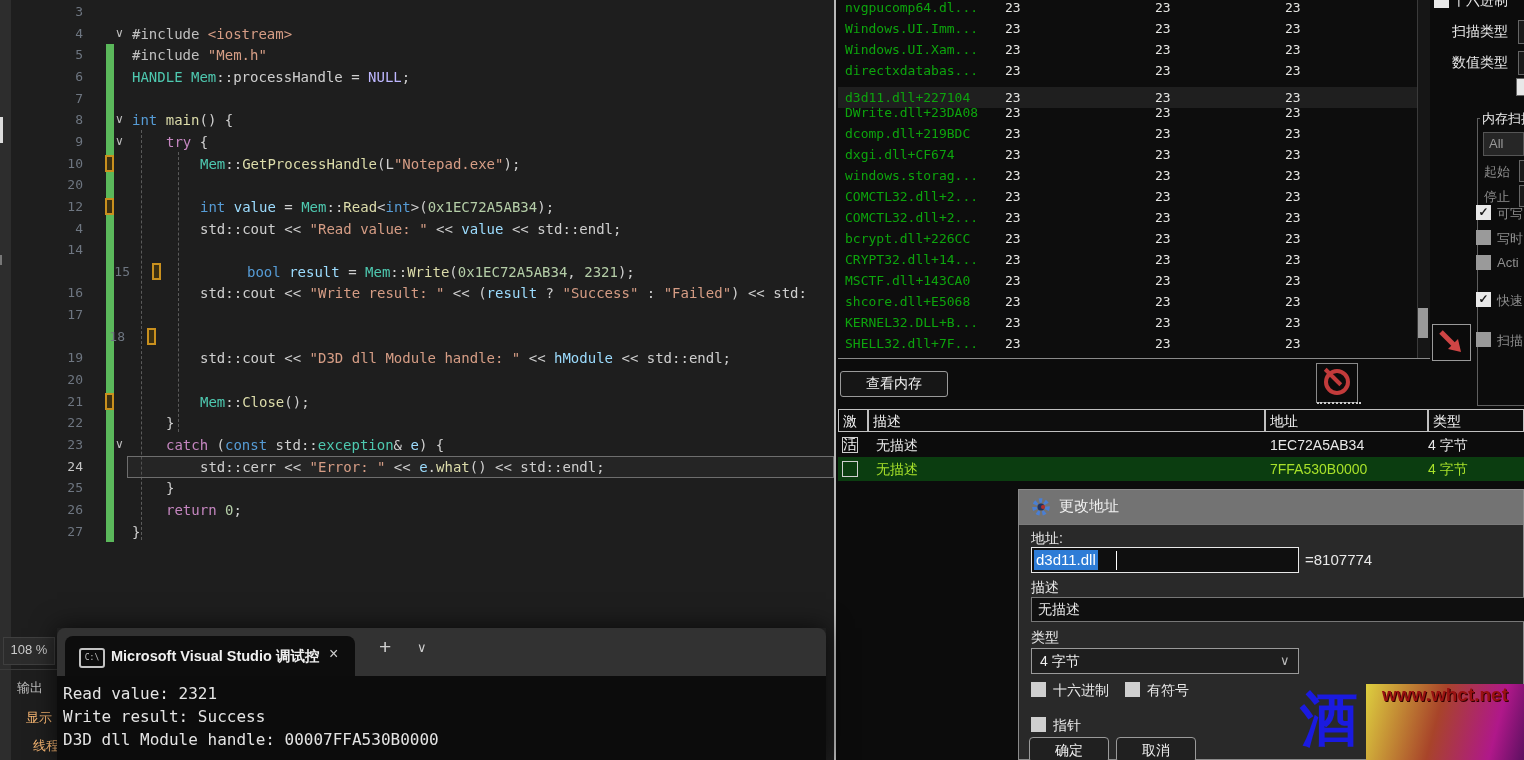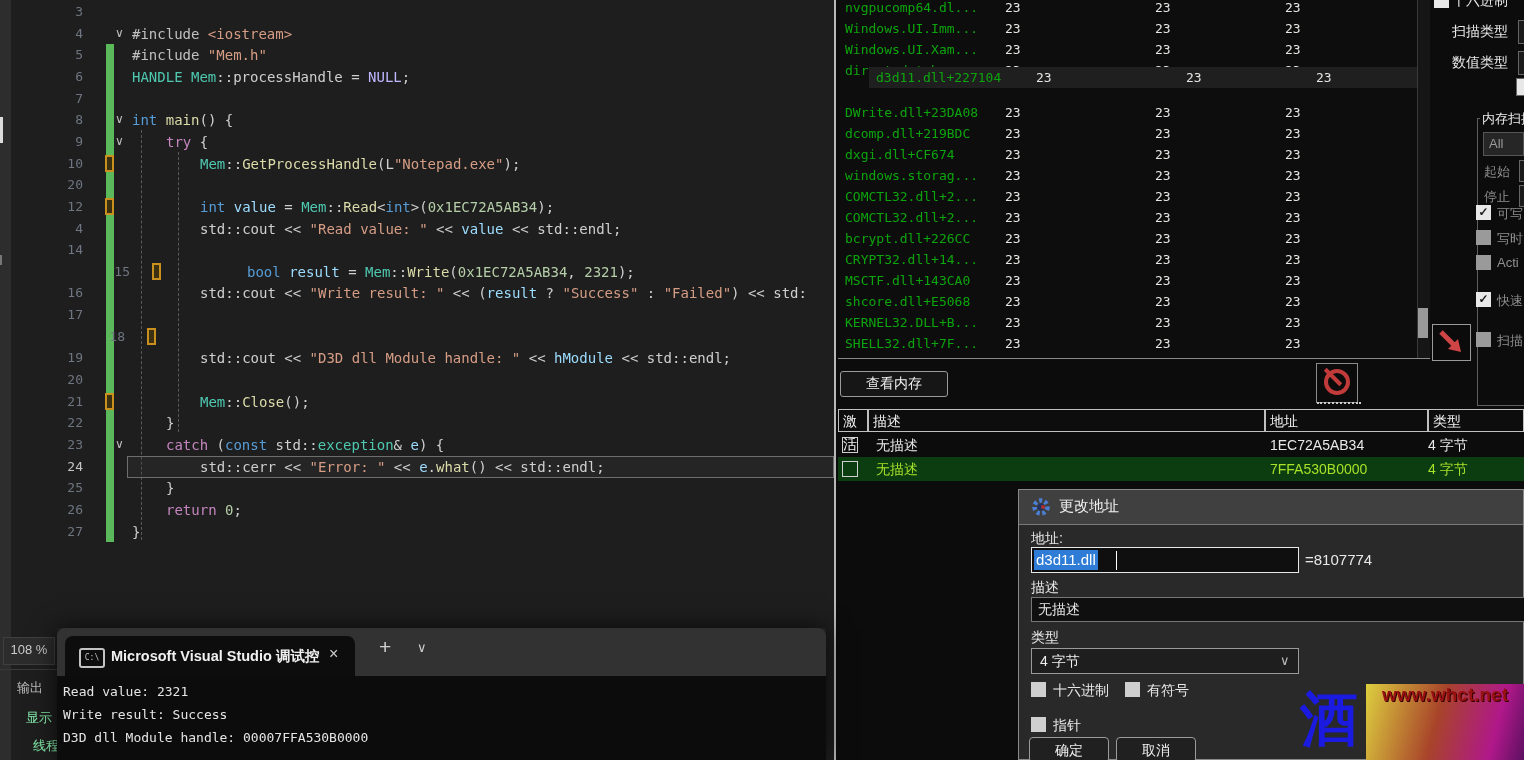--- a/index.html
+++ b/index.html
@@ -22,36 +22,36 @@
   .tk-s{color:#d69d85}.tk-n{color:#b5cea8}.tk-v{color:#9cdcfe}.tk-p{color:#cfcfcf}
   .tk-pre{color:#c0c0c0}.tk-m{color:#beb7ff}
   #green-bar{left:95px;top:44px;width:8px;height:498px;background:#5bb85b;}
   .mark{position:absolute;left:94px;top:2px;width:9px;height:17px;background:#3c3012;
         border:2px solid #c9901e;box-sizing:border-box;}
   .guide{border-left:1px dashed #5a5a5a;width:0;}
   .curbox{position:absolute;left:116px;right:4px;top:0;bottom:0;border:1px solid #6e6e6e;background:rgba(60,60,60,.25);}
 
   #vs-zoom{left:3px;top:637px;width:50px;height:26px;background:#2c2c2c;border:1px solid #3f3f3f;
            color:#cccccc;font-size:13px;line-height:24px;text-align:center;}
-  .vs-frag{color:#86efac;font-size:13px;}
+  .vs-frag{color:#fdba74;font-size:13px;}
   #vs-div{left:0;top:669px;width:57px;height:1px;background:#3a3a3a;}
 
   
   #term{left:57px;top:628px;width:769px;height:132px;z-index:40;box-shadow:0 0 24px rgba(0,0,0,.7);}
   #term-bar{left:0;top:0;width:769px;height:48px;background:#323232;border-radius:8px 8px 0 0;}
   #term-tab{left:8px;top:8px;width:290px;height:40px;background:#0d0d0d;border-radius:8px 8px 0 0;}
   #term-tab-icon{left:14px;top:12px;width:22px;height:16px;border:2px solid #c2c2c2;border-radius:3px;
                  color:#c2c2c2;font-size:8px;line-height:15px;text-align:center;font-family:"DejaVu Sans Mono",monospace;}
   #term-tab-title{left:46px;top:10px;width:210px;height:20px;color:#f0f0f0;font-size:14.5px;font-weight:600;
                   white-space:nowrap;overflow:hidden;line-height:20px;}
   #term-tab-close{left:264px;top:9px;color:#cfcfcf;font-size:16px;}
   #term-plus{left:322px;top:7px;color:#cfcfcf;font-size:21px;}
   #term-chev{left:360px;top:12px;color:#cfcfcf;font-size:13px;}
   #term-body{left:0;top:48px;width:769px;height:84px;background:#0c0c0c;}
-  .term-line{position:absolute;left:6px;white-space:pre;color:#e4e4e4;font-size:13px;
+  .term-line{position:absolute;left:6px;white-space:pre;color:#e4e4e4;font-size:16px;
              font-family:"DejaVu Sans Mono",monospace;}
 
   
   #ce{left:834px;top:0;width:690px;height:760px;background:#0c0c0c;border-left:2px solid #b8b8b8;z-index:10;}
   #scan-list{left:838px;top:0;width:592px;height:359px;border-right:1px solid #8a8a8a;border-bottom:1px solid #8a8a8a;
              box-sizing:border-box;background:#0d0d0d;overflow:hidden;z-index:11;}
   .scan-row{position:absolute;left:0;width:100%;height:21px;line-height:21px;font-family:"DejaVu Sans Mono",monospace;font-size:13px;}
   .scan-row.hl{background:#1f1f1f;}
   .scan-name{position:absolute;left:7px;color:#0da50d;white-space:pre;}
   .scan-val{position:absolute;color:#e6e6e3;}
@@ -73,21 +73,21 @@
   .tr{position:absolute;left:0;width:686px;height:24px;line-height:24px;font-size:14px;color:#e8e8e8;}
   .tr.sel{background:#0b3d10;color:#a8e22a;}
   .tr .cbx{position:absolute;left:4px;top:4px;width:16px;height:16px;border:1px solid #d0d0d0;background:transparent;box-sizing:border-box;}
   .td-desc{position:absolute;left:38px;}
   .td-addr{position:absolute;left:432px;}
   .td-type{position:absolute;left:590px;}
 
   
   #dlg{left:1018px;top:489px;width:506px;height:271px;background:#292929;border:1px solid #8a8a8a;
        box-sizing:border-box;z-index:30;}
-  #dlg-title{left:0;top:0;width:504px;height:34px;background:#404040;border-bottom:1px solid #7a7a7a;}
+  #dlg-title{left:0;top:0;width:504px;height:34px;background:#737373;border-bottom:1px solid #7a7a7a;}
   #dlg-title-text{left:40px;top:7px;color:#f0f0f0;font-size:15px;}
   .dlg-label{color:#e8e8e8;font-size:14px;}
   #addr-input{left:12px;top:57px;width:268px;height:26px;background:#0f0f0f;border:1px solid #e8e8e8;box-sizing:border-box;}
   #addr-sel{left:2px;top:2px;height:20px;background:#2e7cd6;color:#ffffff;font-size:15px;line-height:20px;padding:0 2px;}
   #addr-caret{left:84px;top:3px;width:1px;height:19px;background:#ffffff;}
   #addr-eval{left:286px;top:61px;color:#e8e8e8;font-size:15px;}
   #desc-input{left:12px;top:107px;width:500px;height:25px;background:#0f0f0f;border:1px solid #777777;box-sizing:border-box;
               color:#e8e8e8;font-size:14px;line-height:23px;padding-left:6px;}
   #type-dd{left:12px;top:158px;width:268px;height:26px;background:#1e1e1e;border:1px solid #9a9a9a;box-sizing:border-box;
            color:#f0f0f0;font-size:14px;line-height:24px;padding-left:8px;}
@@ -287,21 +287,21 @@
         <span class="scan-val" style="left: 167px;">23</span>
         <span class="scan-val" style="left: 317px;">23</span>
         <span class="scan-val" style="left: 447px;">23</span>
       </div>
       <div class="scan-row" style="top: 59.5px;">
         <span class="scan-name">directxdatabas...</span>
         <span class="scan-val" style="left: 167px;">23</span>
         <span class="scan-val" style="left: 317px;">23</span>
         <span class="scan-val" style="left: 447px;">23</span>
       </div>
-      <div class="scan-row hl" style="top: 67px; margin-left: 31px;">
+      <div class="scan-row hl" style="top: 87px;">
         <span class="scan-name">d3d11.dll+227104</span>
         <span class="scan-val" style="left: 167px;">23</span>
         <span class="scan-val" style="left: 317px;">23</span>
         <span class="scan-val" style="left: 447px;">23</span>
       </div>
       <div class="scan-row" style="top: 101.5px;">
         <span class="scan-name">DWrite.dll+23DA08</span>
         <span class="scan-val" style="left: 167px;">23</span>
         <span class="scan-val" style="left: 317px;">23</span>
         <span class="scan-val" style="left: 447px;">23</span>

